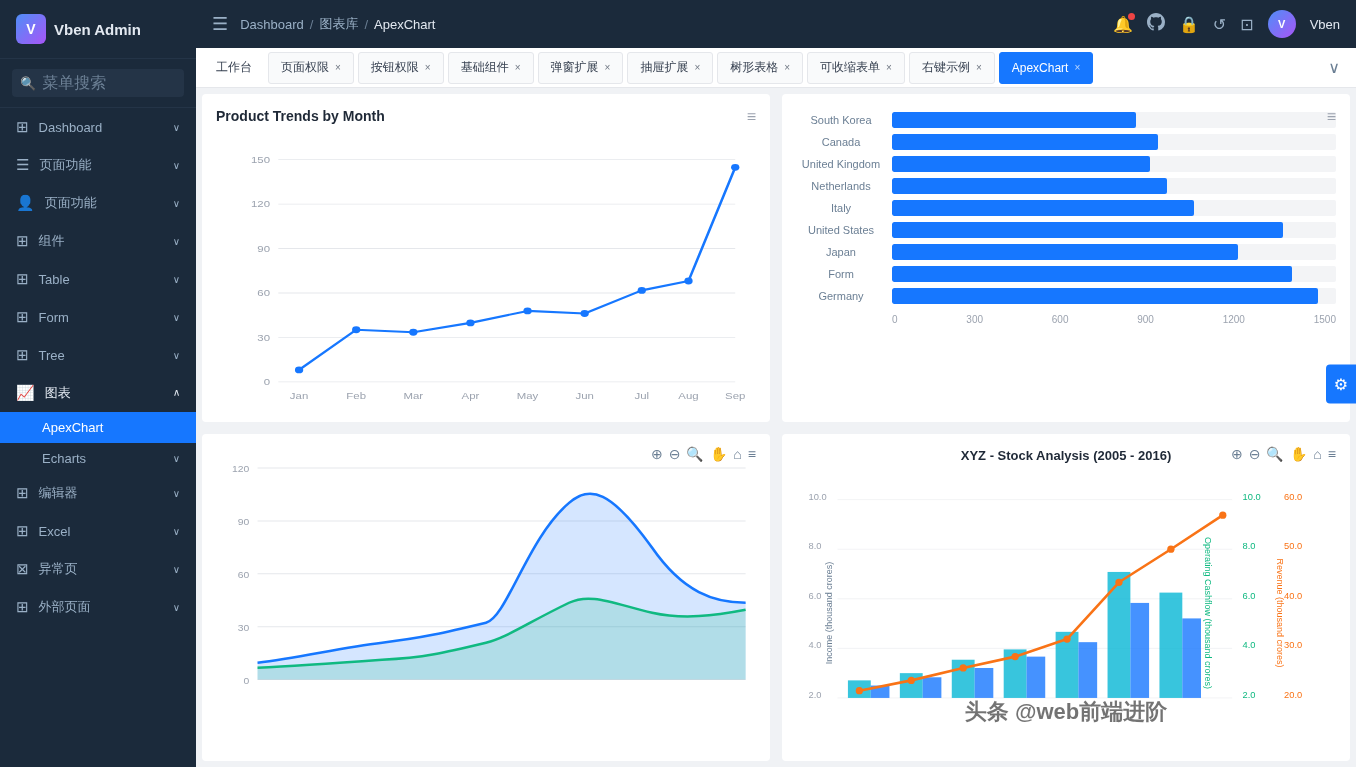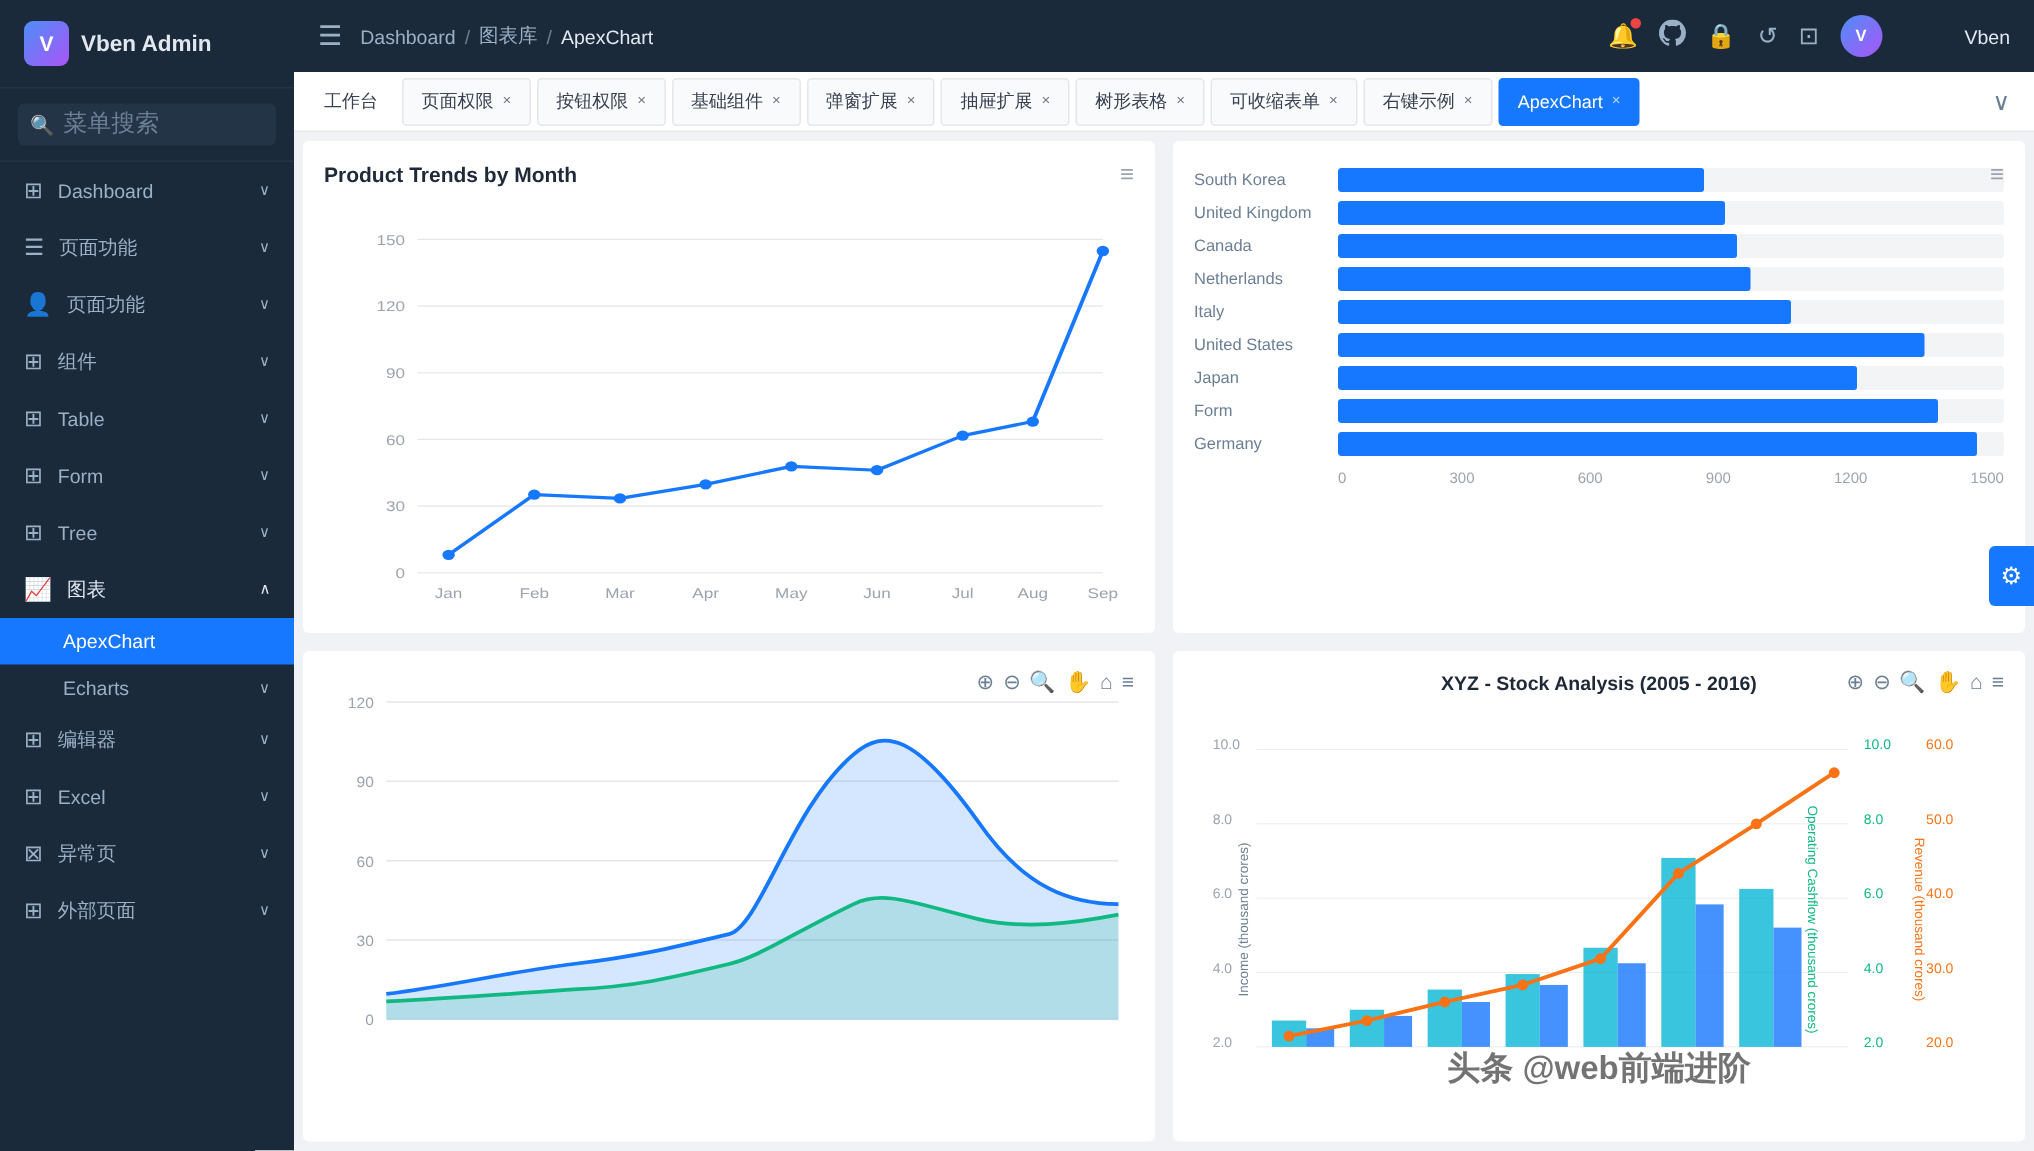--- a/index.html
+++ b/index.html
@@ -118,21 +118,21 @@
       background: #ef4444;
       border-radius: 50%;
     }
     .avatar {
       width: 28px; height: 28px;
       border-radius: 50%;
       background: linear-gradient(135deg, #4f8ef7, #a855f7);
       display: flex; align-items: center; justify-content: center;
       color: white; font-size: 11px; font-weight: 600;
     }
-    .header-username { color: #e2e8f0; font-size: 13px; margin-left: 41px; }
+    .header-username { color: #e2e8f0; font-size: 13px; }
     .hamburger { font-size: 18px; cursor: pointer; color: #9ab0c6; }
 
     
     .tabs-bar {
       background: #fff;
       display: flex;
       align-items: center;
       padding: 0 8px;
       height: 40px;
       border-bottom: 1px solid #e5e7eb;
@@ -194,21 +194,21 @@
     .chart-menu-icon { position: absolute; top: 14px; right: 14px; color: #9ca3af; cursor: pointer; font-size: 16px; }
     .chart-toolbar { position: absolute; top: 12px; right: 14px; display: flex; gap: 6px; color: #6b7f94; font-size: 14px; }
     .chart-toolbar span { cursor: pointer; }
 
     
     .svg-chart { width: 100%; flex: 1; }
 
     
     .bar-chart-container { flex: 1; display: flex; flex-direction: column; gap: 6px; padding-top: 4px; overflow: hidden; }
     .bar-row { display: flex; align-items: center; gap: 6px; font-size: 11px; color: #374151; }
-    .bar-label { width: 90px; text-align: left; color: #6b7f94; flex-shrink: 0; }
+    .bar-label { width: 90px; text-align: center; color: #6b7f94; flex-shrink: 0; }
     .bar-track { flex: 1; height: 16px; background: #f3f4f6; border-radius: 2px; overflow: hidden; }
     .bar-fill { height: 100%; background: #1677ff; border-radius: 2px; }
     .bar-x-axis { display: flex; justify-content: space-between; font-size: 10px; color: #9ca3af; margin-top: 4px; padding-left: 96px; }
 
     
     .watermark {
       position: absolute;
       bottom: 20px;
       left: 50%;
       transform: translateX(-50%);
@@ -480,29 +480,29 @@
     <div class="chart-card">
       <span class="chart-menu-icon">≡</span>
       <div class="bar-chart-container">
         <div class="bar-row">
           <span class="bar-label">South Korea</span>
           <div class="bar-track">
               <div class="bar-fill" style="width:55%"></div>
             </div>
         </div>
         <div class="bar-row">
+          <span class="bar-label">Canada</span>
+          <div class="bar-track">
+              <div class="bar-fill" style="width:60%"></div>
+            </div>
+        </div>
+        <div class="bar-row">
           <span class="bar-label">United Kingdom</span>
           <div class="bar-track">
               <div class="bar-fill" style="width:58%"></div>
-            </div>
-        </div>
-        <div class="bar-row">
-          <span class="bar-label">Canada</span>
-          <div class="bar-track">
-              <div class="bar-fill" style="width:60%"></div>
             </div>
         </div>
         <div class="bar-row">
           <span class="bar-label">Netherlands</span>
           <div class="bar-track">
               <div class="bar-fill" style="width:62%"></div>
             </div>
         </div>
         <div class="bar-row">
           <span class="bar-label">Italy</span>

